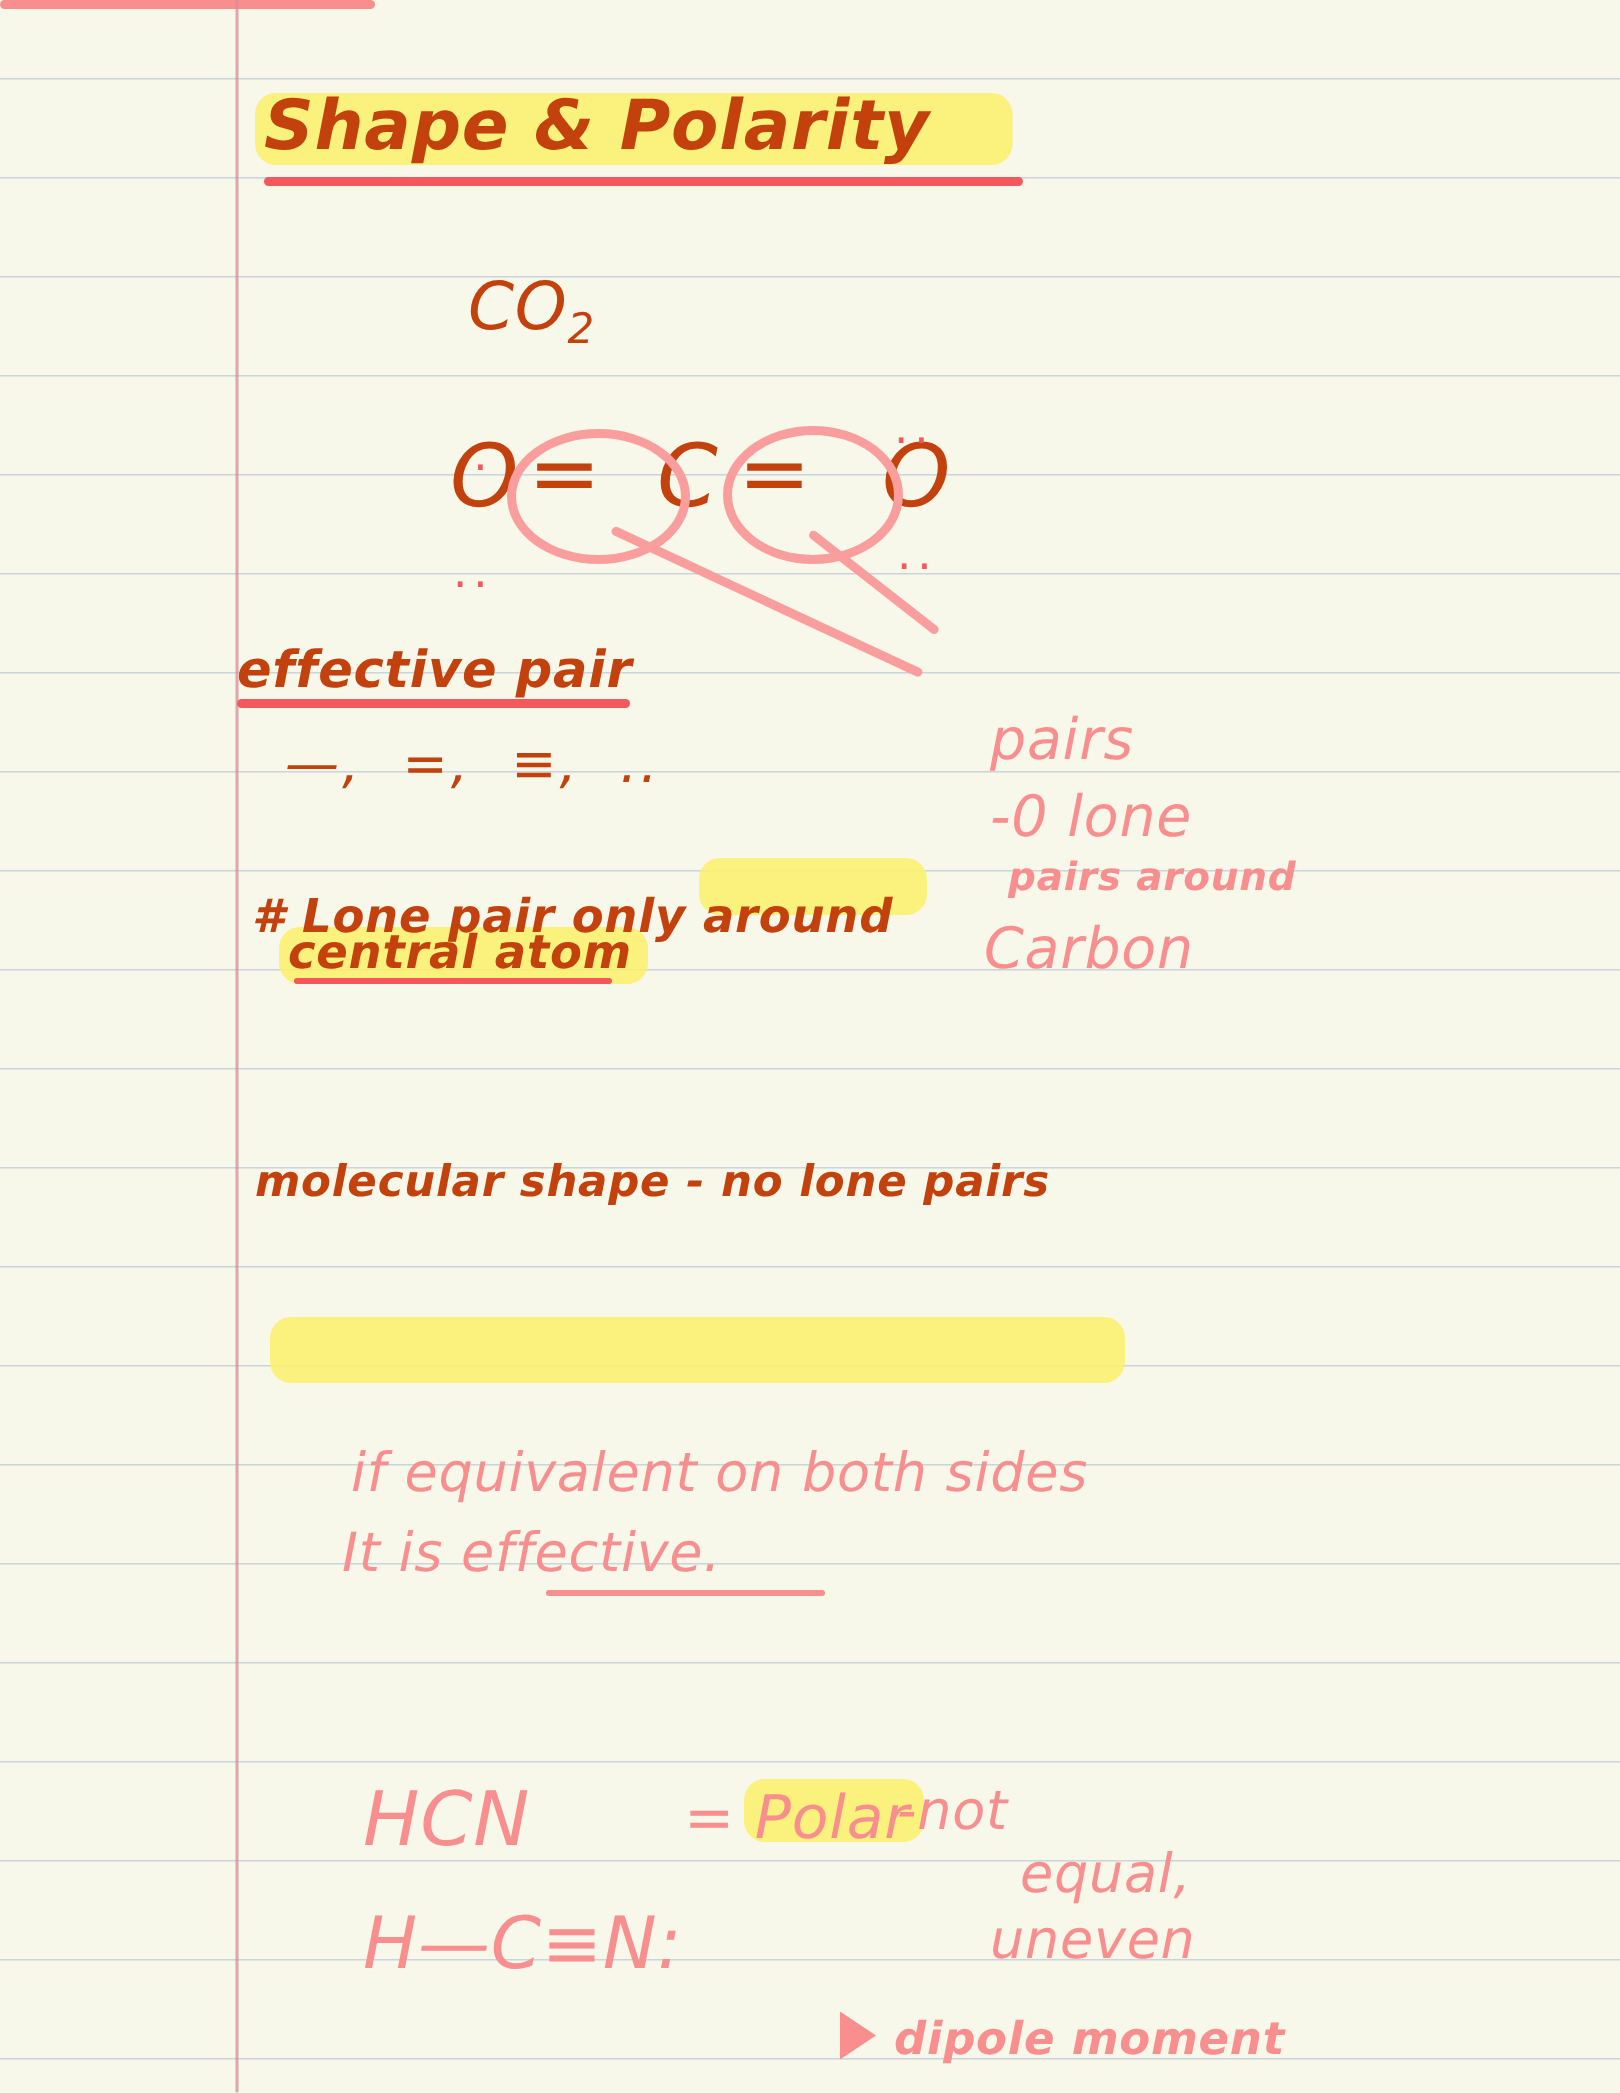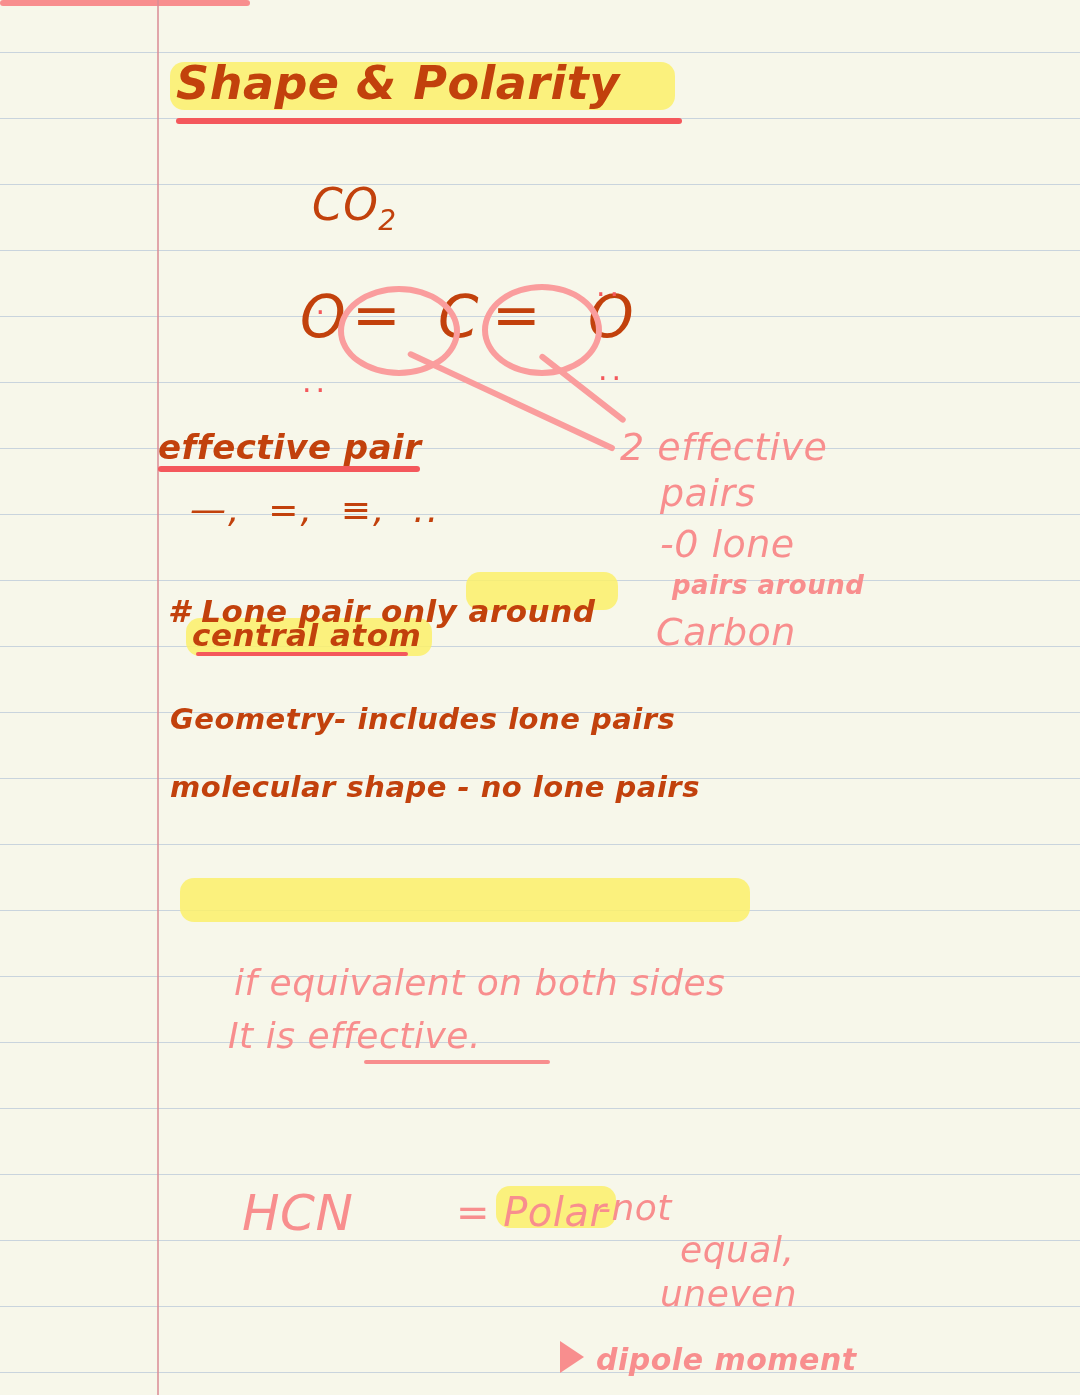--- a/index.html
+++ b/index.html
@@ -215,45 +215,44 @@
 
   <div class="circle" id="circle-left"></div>
   <div class="circle" id="circle-right"></div>
   <div class="leader" style="left:408px; top:350px; width:228px; transform:rotate(25deg);"></div>
   <div class="leader" style="left:540px; top:352px; width:108px; transform:rotate(38deg);"></div>
 
   <div class="ink hand red" id="eff-pair">effective pair</div>
   <div class="underline" id="eff-pair-ul"></div>
   <div class="ink hand-l red" id="bond-symbols">—,  =,  ≡,  ..</div>
 
-  <div class="ink hand-l salmon" id="r1">2 effective</div>
   <div class="ink hand-l salmon" id="r2">pairs</div>
   <div class="ink hand-l salmon" id="r3">-0 lone</div>
   <div class="ink hand-l salmon" id="r4">pairs around</div>
   <div class="ink hand-l salmon" id="r5">Carbon</div>
 
   <div class="hl" id="lp-hl1"></div>
   <div class="hl" id="lp-hl2"></div>
   <div class="ink hand red" id="lp-line1"># Lone pair only around</div>
   <div class="ink hand red" id="lp-line2">central atom</div>
   <div class="underline thin" id="lp-ul2"></div>
 
-  <div class="ink hand red" id="geo1">Geometry- includes lone pairs</div>
   <div class="ink hand red" id="geo2">molecular shape - no lone pairs</div>
 
   <div class="hl" id="polar-hl"></div>
 
   <div class="ink hand-l salmon" id="pl1">if equivalent on both sides</div>
   <div class="ink hand-l salmon" id="pl2">It is effective.</div>
   <div class="underline thin salmon-u" id="pl2-ul"></div>
 
   <div class="ink hand-l salmon" id="hcn">HCN</div>
   <div class="hl" id="polar-word-hl"></div>
   <div class="ink hand-l salmon" id="eq-polar"><span>=</span> <span>Polar</span></div>
   <div class="ink hand-l salmon" id="notword">-not</div>
   <div class="ink hand-l salmon" id="equal">equal,</div>
   <div class="ink hand-l salmon" id="uneven">uneven</div>
 
+  <div class="ink hand-l salmon" id="hcn-struct">H—C≡N:</div>
   <div id="arrow-line"></div>
   <div id="arrow-head"></div>
   <div class="ink hand salmon" id="dipole">dipole moment</div>
 
 </div>
 
 </body></html>

